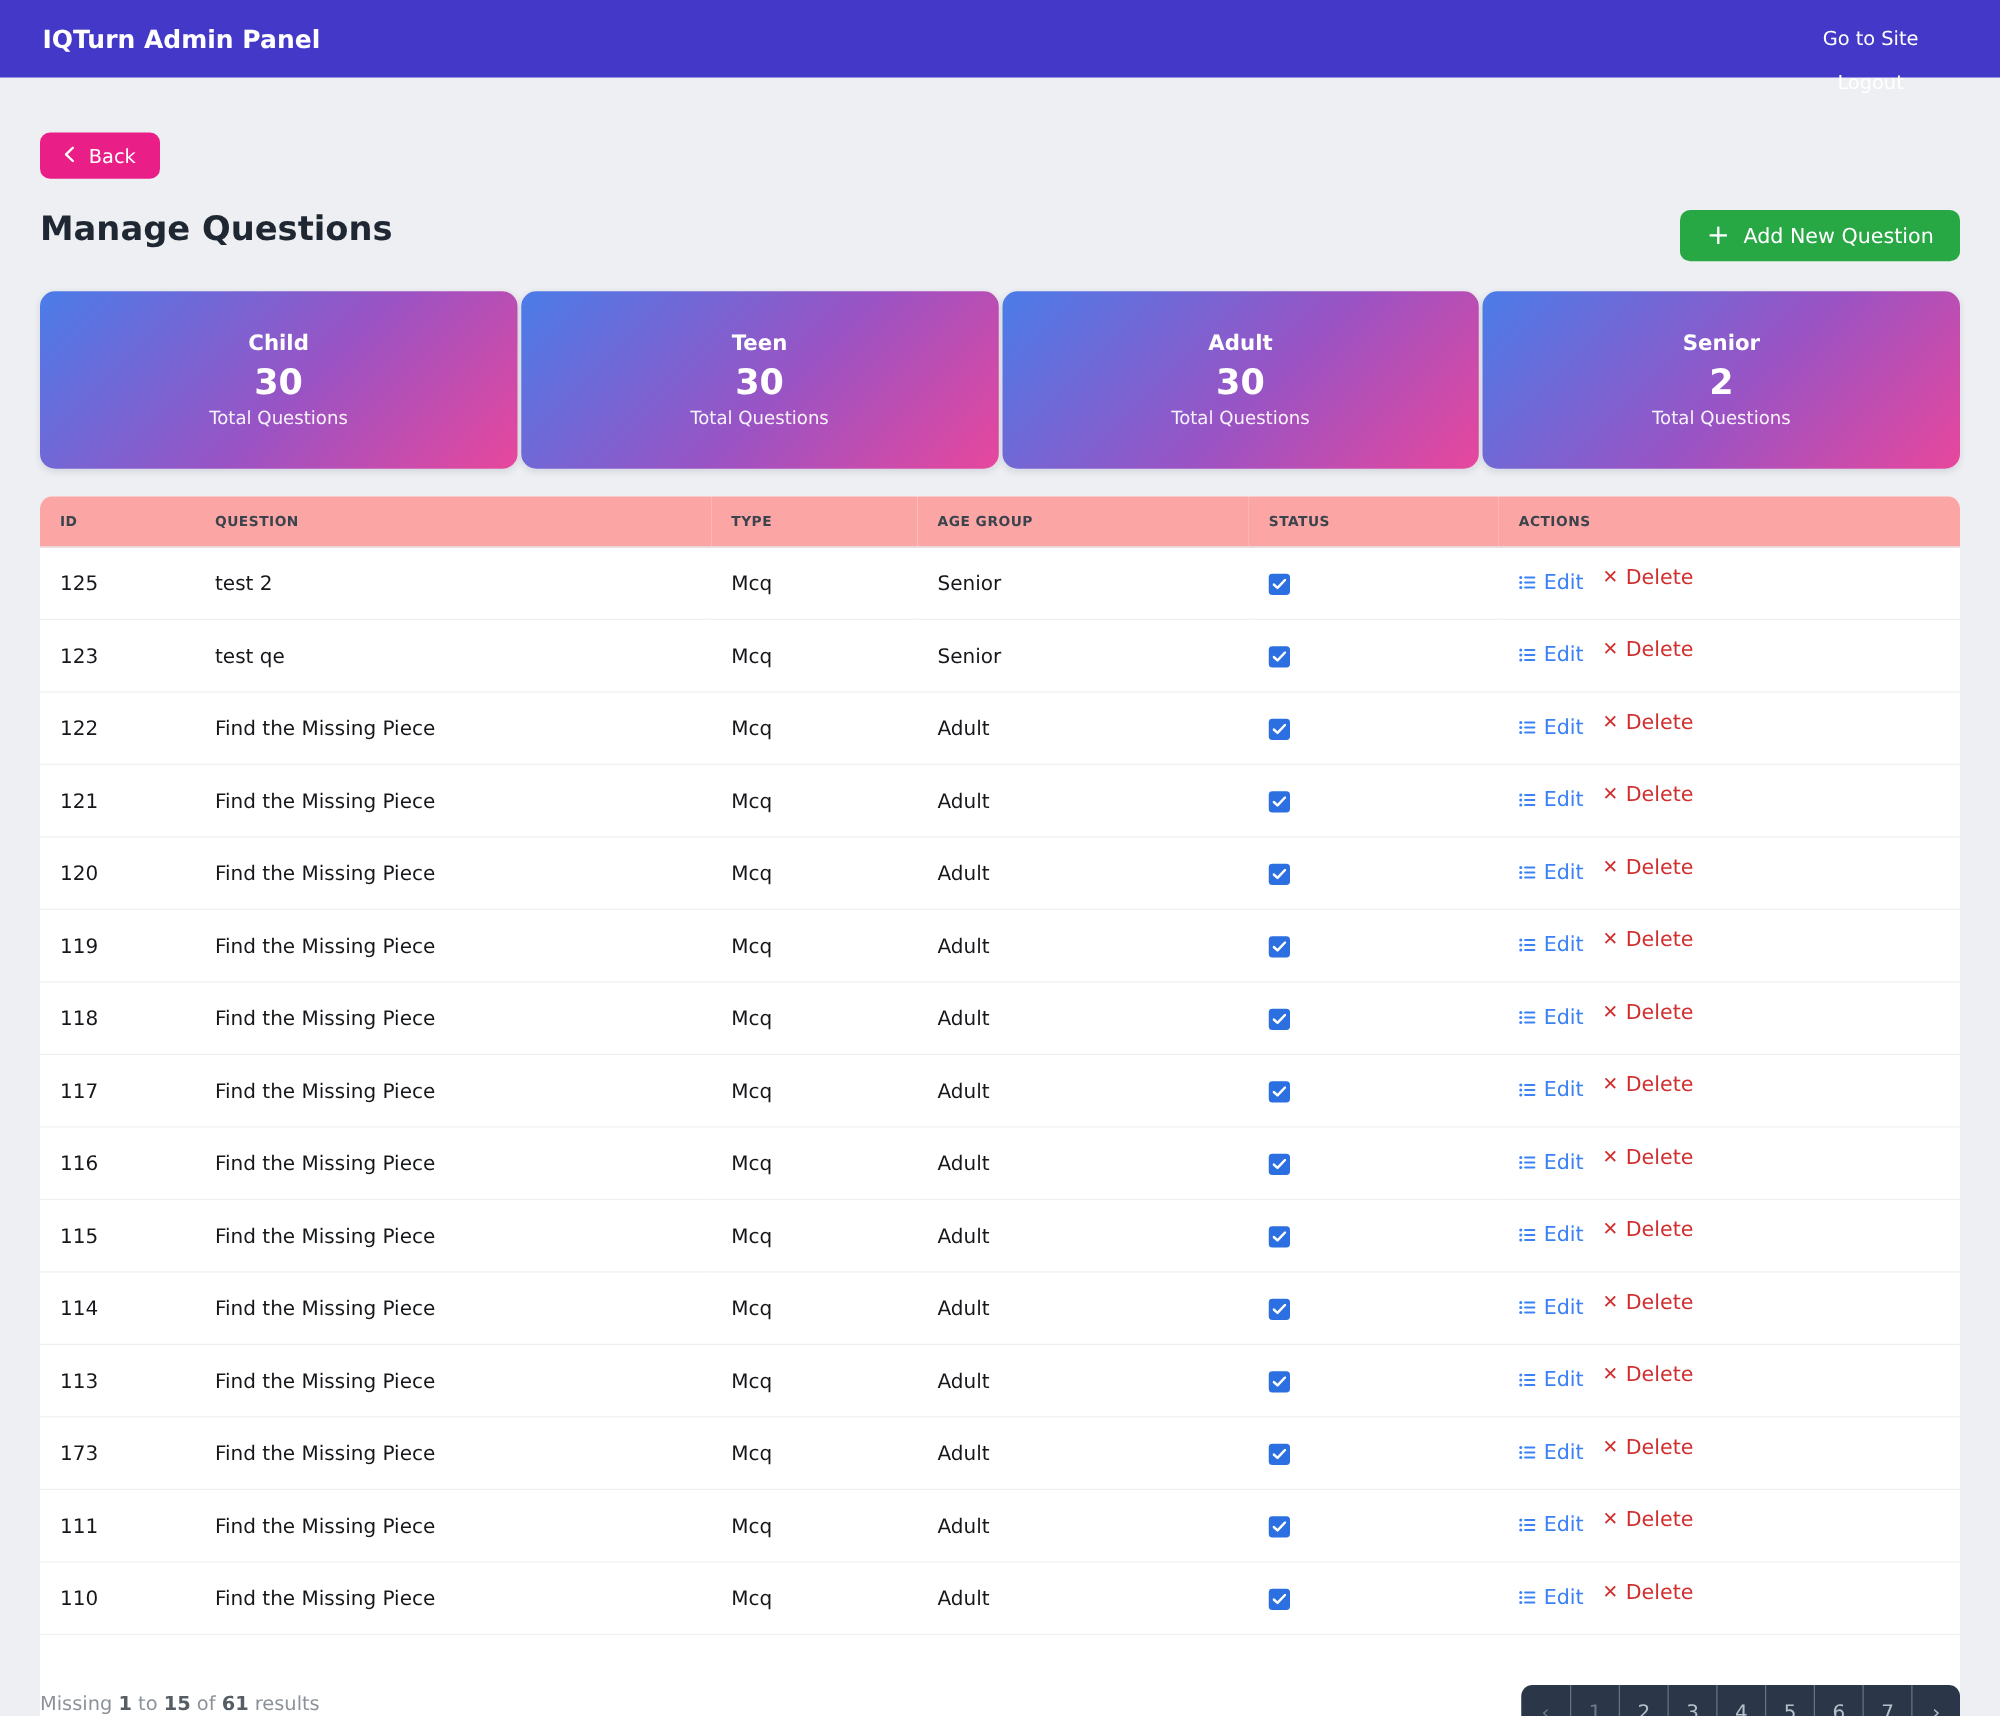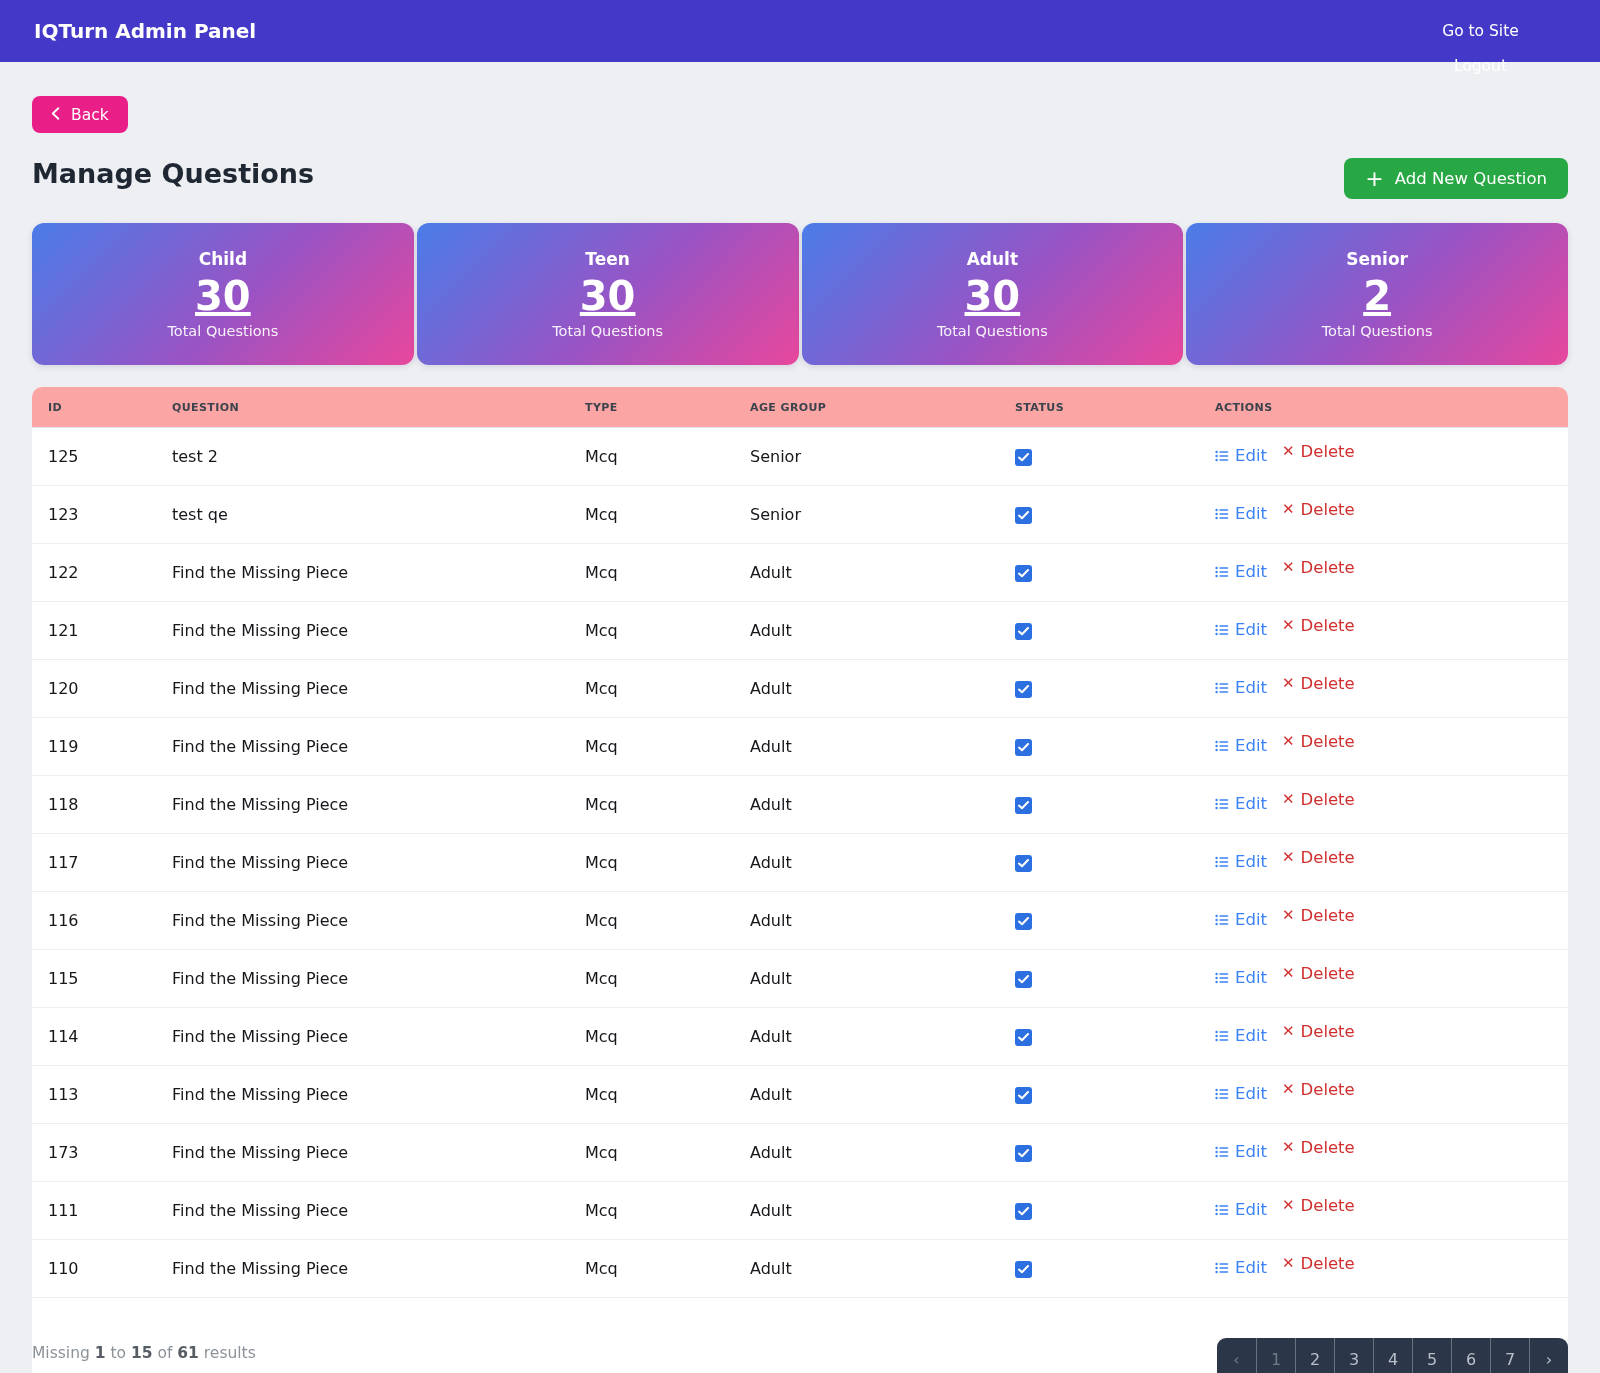--- a/index.html
+++ b/index.html
@@ -5,30 +5,30 @@
   * { box-sizing: border-box; margin: 0; padding: 0; }
   html, body { width: 1600px; height: 1373px; overflow: hidden; }
   body {
     font-family: "DejaVu Sans", "Liberation Sans", sans-serif;
     background: #edeff2;
     color: #15171a;
   }
   
   .topbar {
     height: 62px; background: #4438c9; display: flex; align-items: center;
-    padding: 0 48px 0 34px;
+    padding: 0 32px 0 34px;
   }
   .topbar .brand { color: #fff; font-size: 20px; font-weight: bold; }
   .topnav { margin-left: auto; display: flex; align-items: center; gap: 26px; flex-direction: column; }
   .topnav a { color: #fff; font-size: 15.5px; text-decoration: none; }
   .topnav a.raised { transform: translateY(-9px); }
   
   .content { padding: 0 32px; }
   .back-btn {
-    margin-top: 34px; background: #e91e87; color: #fff; border: none;
+    margin-top: 44px; background: #e91e87; color: #fff; border: none;
     height: 37px; padding: 0 19px; border-radius: 8px; cursor: pointer;
     display: inline-flex; align-items: center; gap: 11px; font-size: 15.5px;
     font-family: inherit;
   }
   .title-row { margin-top: 25px; display: flex; align-items: flex-start; justify-content: space-between; }
   .page-title { font-size: 27px; font-weight: bold; color: #1f2733; }
   .add-btn {
     background: #28a745; color: #fff; border: none; cursor: pointer;
     height: 41px; padding: 0 21px; border-radius: 8px; font-size: 16.5px;
     display: inline-flex; align-items: center; gap: 11px; font-family: inherit;
@@ -36,21 +36,21 @@
   .add-btn .plus { font-size: 22px; font-weight: normal; line-height: 1; }
   
   .stats { margin-top: 24px; display: grid; grid-template-columns: repeat(4, 1fr); gap: 3px; }
   .stat-card {
     height: 142px; border-radius: 12px; color: #fff;
     background: linear-gradient(135deg, #4a7ce8 0%, #9a53c4 55%, #e8479c 100%);
     display: flex; flex-direction: column; align-items: center; justify-content: center;
     gap: 7px; box-shadow: 0 2px 6px rgba(40,40,90,.12);
   }
   .stat-label { font-size: 17px; font-weight: bold; }
-  .stat-value { font-size: 40px; font-weight: bold; line-height: 1; text-decoration: underline; }
+  .stat-value { font-size: 28px; font-weight: bold; line-height: 1; }
   .stat-caption { font-size: 14.5px; opacity: .92; }
   
   .table-card { margin-top: 22px; background: #fff; border-radius: 10px; overflow: hidden; }
   table { width: 100%; border-collapse: collapse; }
   thead th {
     background: #fca5a5; text-align: left; font-size: 11px; color: #3b434c;
     padding: 14px 16px 13px; letter-spacing: .4px; border-bottom: 1px solid #e2e6ea;
     font-weight: bold;
   }
   tbody td {

